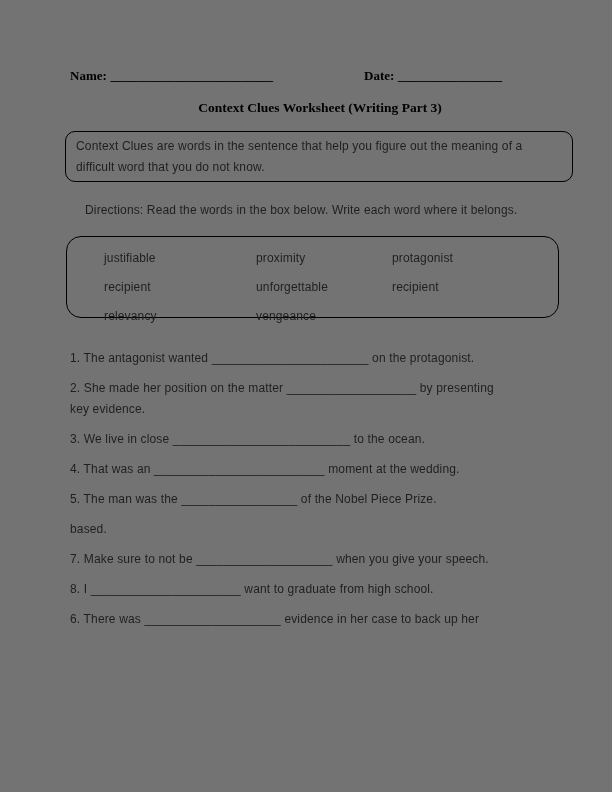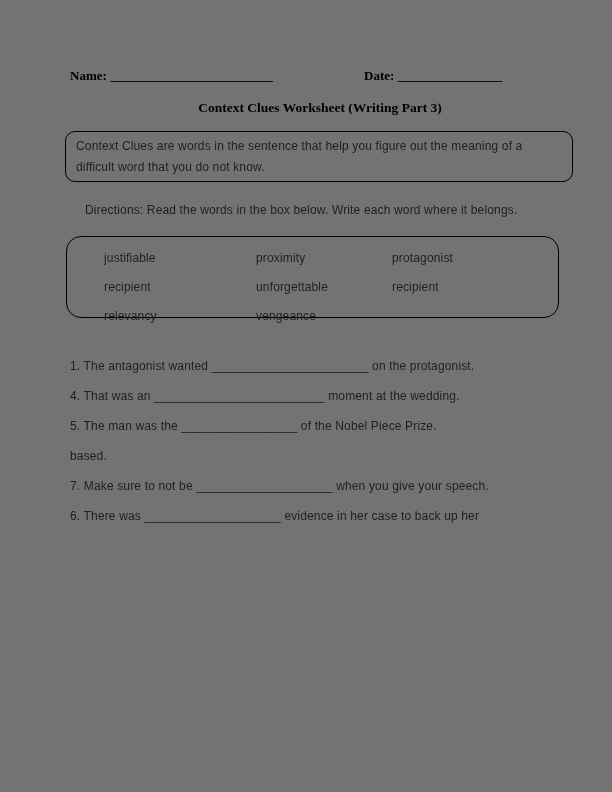--- a/index.html
+++ b/index.html
@@ -53,21 +53,21 @@
   }
   .word-grid{
     display:grid;
     grid-template-columns:152px 136px auto;
     line-height:29px;
   }
   .sentences{
     position:absolute;left:70px;top:348px;width:475px;
   }
   .sentence{margin:0 0 9px 0;}
-  .sentence .line{line-height:21px;white-space:nowrap;margin-top:8px;}
+  .sentence .line{line-height:21px;white-space:nowrap;}
 </style>
 </head>
 <body>
 
 <div class="page">
 
   <div class="header-row">
     <span class="serif-bold">Name:</span>
     <span class="name-blank">_________________________</span>
     <span class="date-group">
@@ -96,29 +96,39 @@
       <span>relevancy</span>
       <span>vengeance</span>
     </div>
   </div>
 
   <div class="sentences">
     <div class="sentence">
       <div class="line">1. The antagonist wanted _______________________ on the protagonist.</div>
     </div>
     <div class="sentence">
+      <div class="line">2. She made her position on the matter ___________________ by presenting</div>
+      <div class="line">key evidence.</div>
+    </div>
+    <div class="sentence">
+      <div class="line">3. We live in close __________________________ to the ocean.</div>
+    </div>
+    <div class="sentence">
       <div class="line">4. That was an _________________________ moment at the wedding.</div>
     </div>
     <div class="sentence">
       <div class="line">5. The man was the _________________ of the Nobel Piece Prize.</div>
     </div>
     <div class="sentence">
       <div class="line">based.</div>
     </div>
     <div class="sentence">
       <div class="line">7. Make sure to not be ____________________ when you give your speech.</div>
     </div>
     <div class="sentence">
+      <div class="line">8. I ______________________ want to graduate from high school.</div>
+    </div>
+    <div class="sentence">
       <div class="line">6. There was ____________________ evidence in her case to back up her</div>
     </div>
   </div>
 
 </div>
 
 </body></html>

